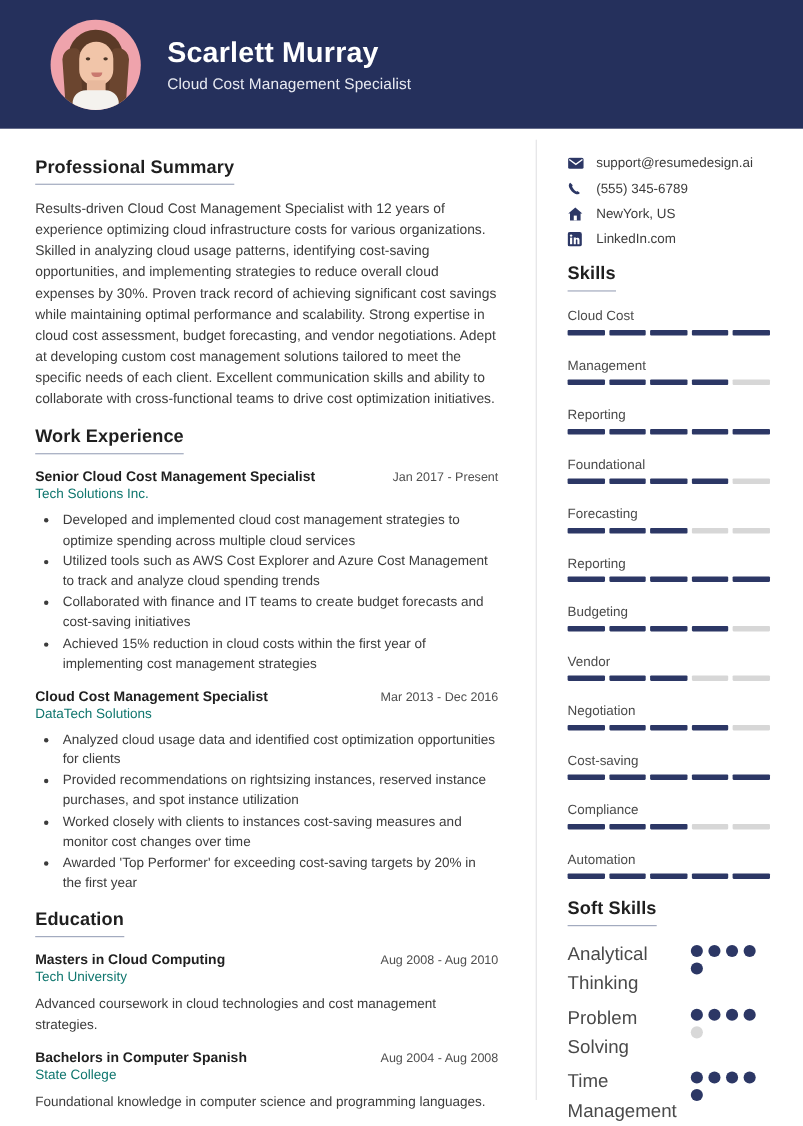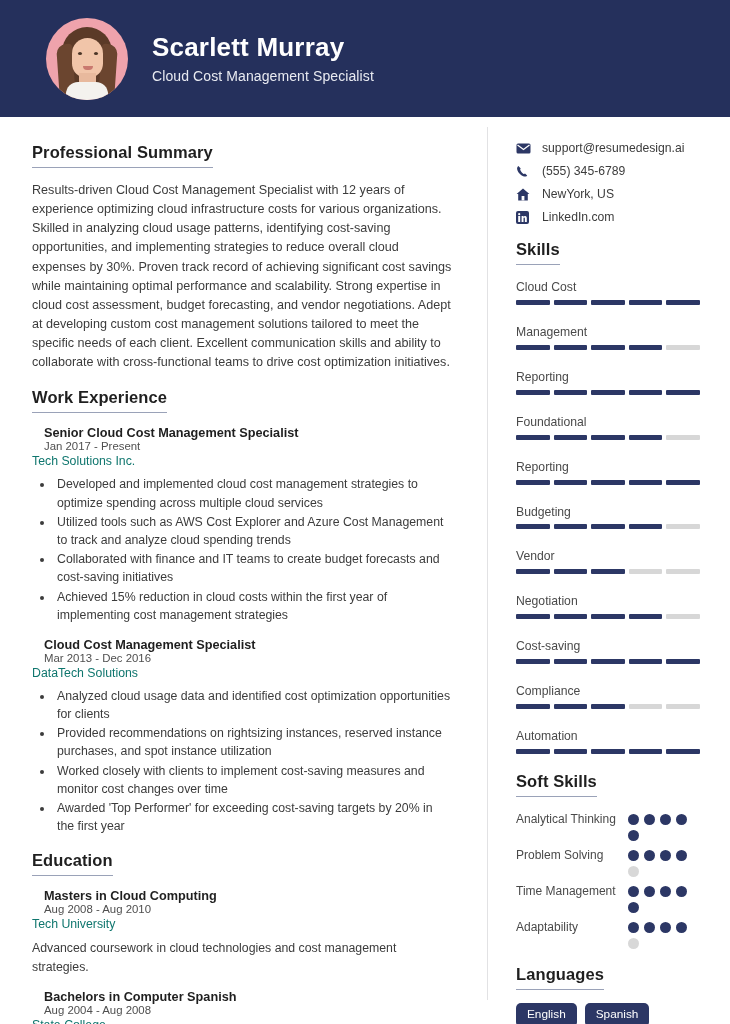--- a/index.html
+++ b/index.html
@@ -162,21 +162,20 @@
     text-align: left;
   }
 
   
   .entry { margin-bottom: 14px; }
 
   .entry-head {
     display: flex;
     align-items: baseline;
     justify-content: space-between;
-    flex-direction: column;
   }
   .entry-title {
     font-size: 12.7px;
     font-weight: bold;
     color: #1f1f1f;
   }
   .entry-date {
     font-size: 11.4px;
     color: #4f4f4f;
     white-space: nowrap;
@@ -251,21 +250,21 @@
   .seg.on { background: #2c3765; }
 
   
   .soft-row {
     display: flex;
     align-items: flex-start;
     justify-content: space-between;
     margin-bottom: 5px;
   }
   .soft-name {
-    font-size: 12px;
+    font-size: 17px;
     color: #4a4a4a;
     line-height: 1.55;
     max-width: 108px;
   }
   .soft-dots {
     width: 72px;
     display: flex;
     flex-wrap: wrap;
     gap: 5px;
     padding-top: 4px;
@@ -350,21 +349,21 @@
 
         <div class="entry">
           <div class="entry-head">
             <span class="entry-title">Cloud Cost Management Specialist</span>
             <span class="entry-date">Mar 2013 - Dec 2016</span>
           </div>
           <div class="entry-org">DataTech Solutions</div>
           <ul class="bullets">
             <li>Analyzed cloud usage data and identified cost optimization opportunities for clients</li>
             <li>Provided recommendations on rightsizing instances, reserved instance purchases, and spot instance utilization</li>
-            <li>Worked closely with clients to implement cost-saving measures and monitor cost changes over time</li>
+            <li>Worked closely with clients to instances cost-saving measures and monitor cost changes over time</li>
             <li>Awarded 'Top Performer' for exceeding cost-saving targets by 20% in the first year</li>
           </ul>
         </div>
       </div>
 
       <div class="sec">
         <div class="sec-title-wrap">
           <span class="sec-title">Education</span>
         </div>
 
@@ -479,20 +478,30 @@
               <div class="skill-name">Foundational</div>
               <div class="skill-bar">
                 <span class="seg on"></span>
                 <span class="seg on"></span>
                 <span class="seg on"></span>
                 <span class="seg on"></span>
                 <span class="seg"></span>
               </div>
             </div>
             <div class="skill-row">
+              <div class="skill-name">Forecasting</div>
+              <div class="skill-bar">
+                <span class="seg on"></span>
+                <span class="seg on"></span>
+                <span class="seg on"></span>
+                <span class="seg"></span>
+                <span class="seg"></span>
+              </div>
+            </div>
+            <div class="skill-row">
               <div class="skill-name">Reporting</div>
               <div class="skill-bar">
                 <span class="seg on"></span>
                 <span class="seg on"></span>
                 <span class="seg on"></span>
                 <span class="seg on"></span>
                 <span class="seg on"></span>
               </div>
             </div>
             <div class="skill-row">

